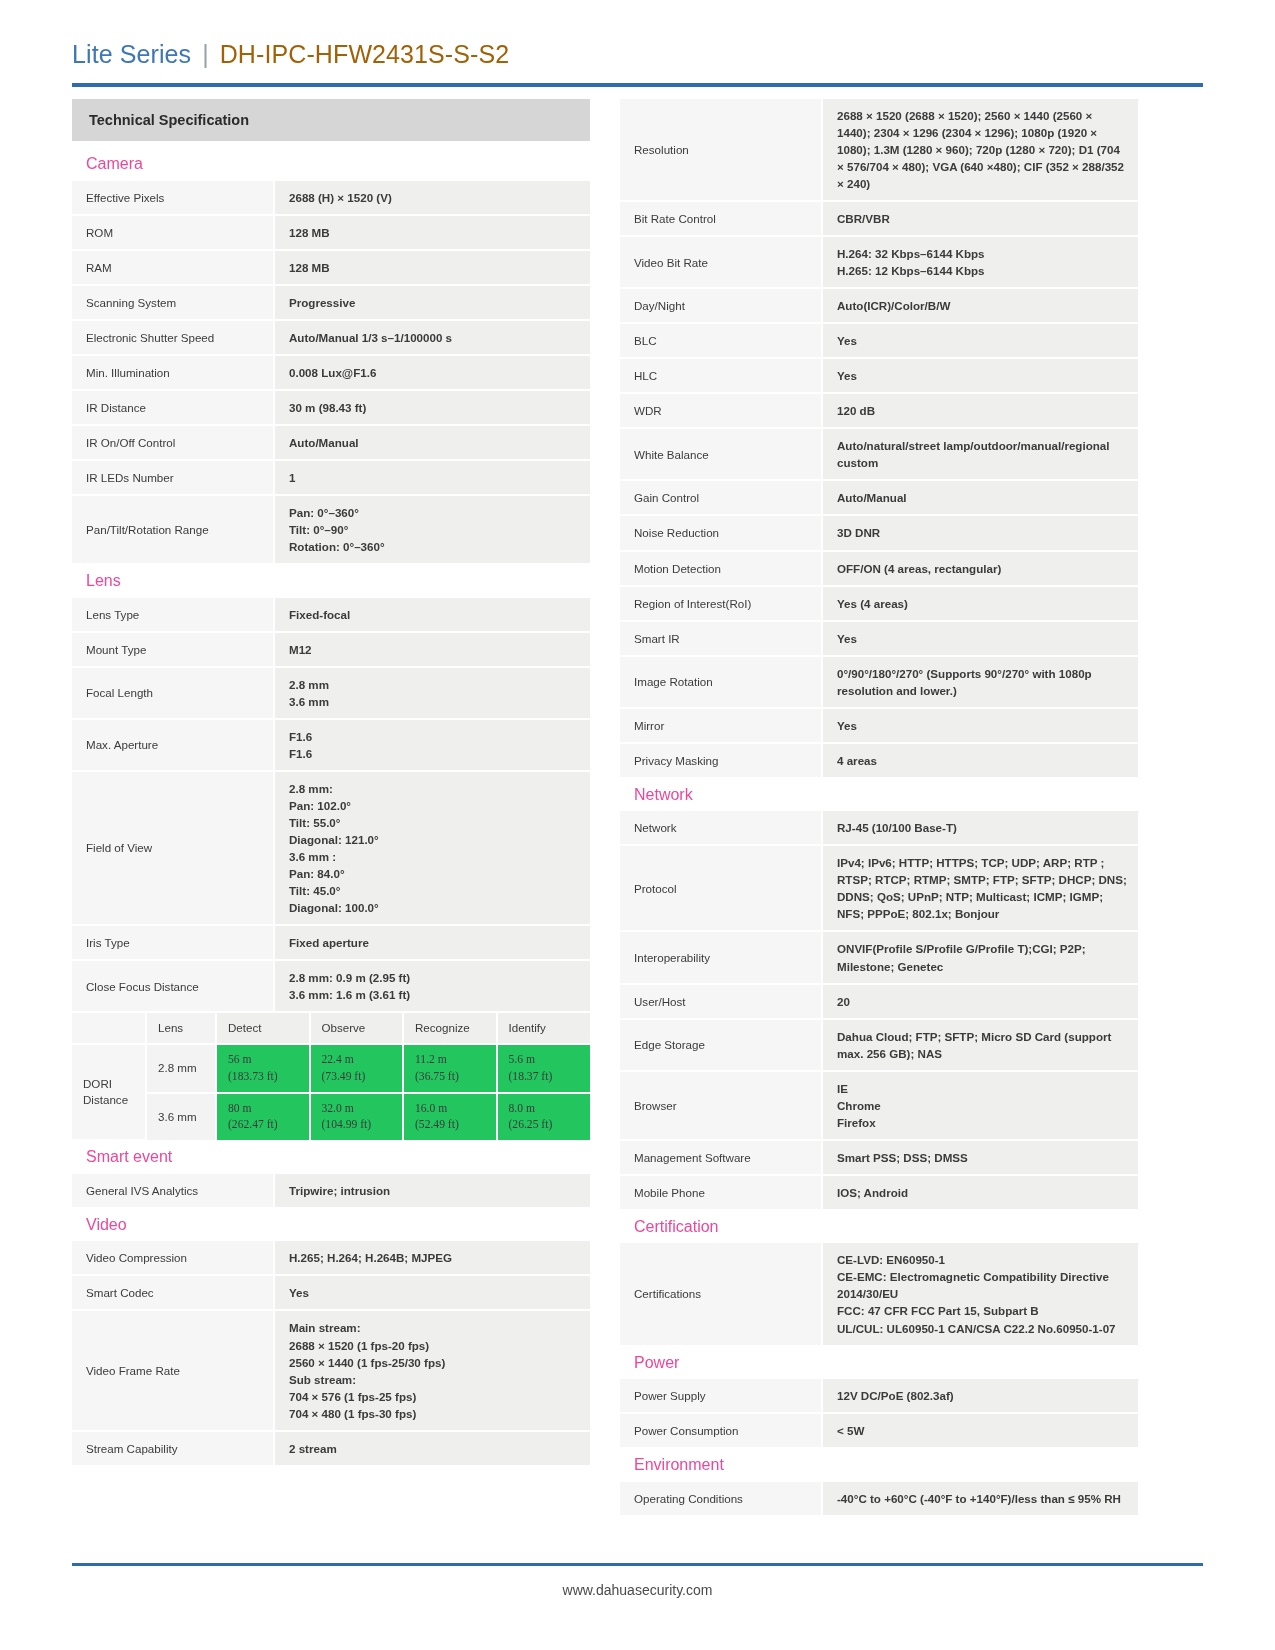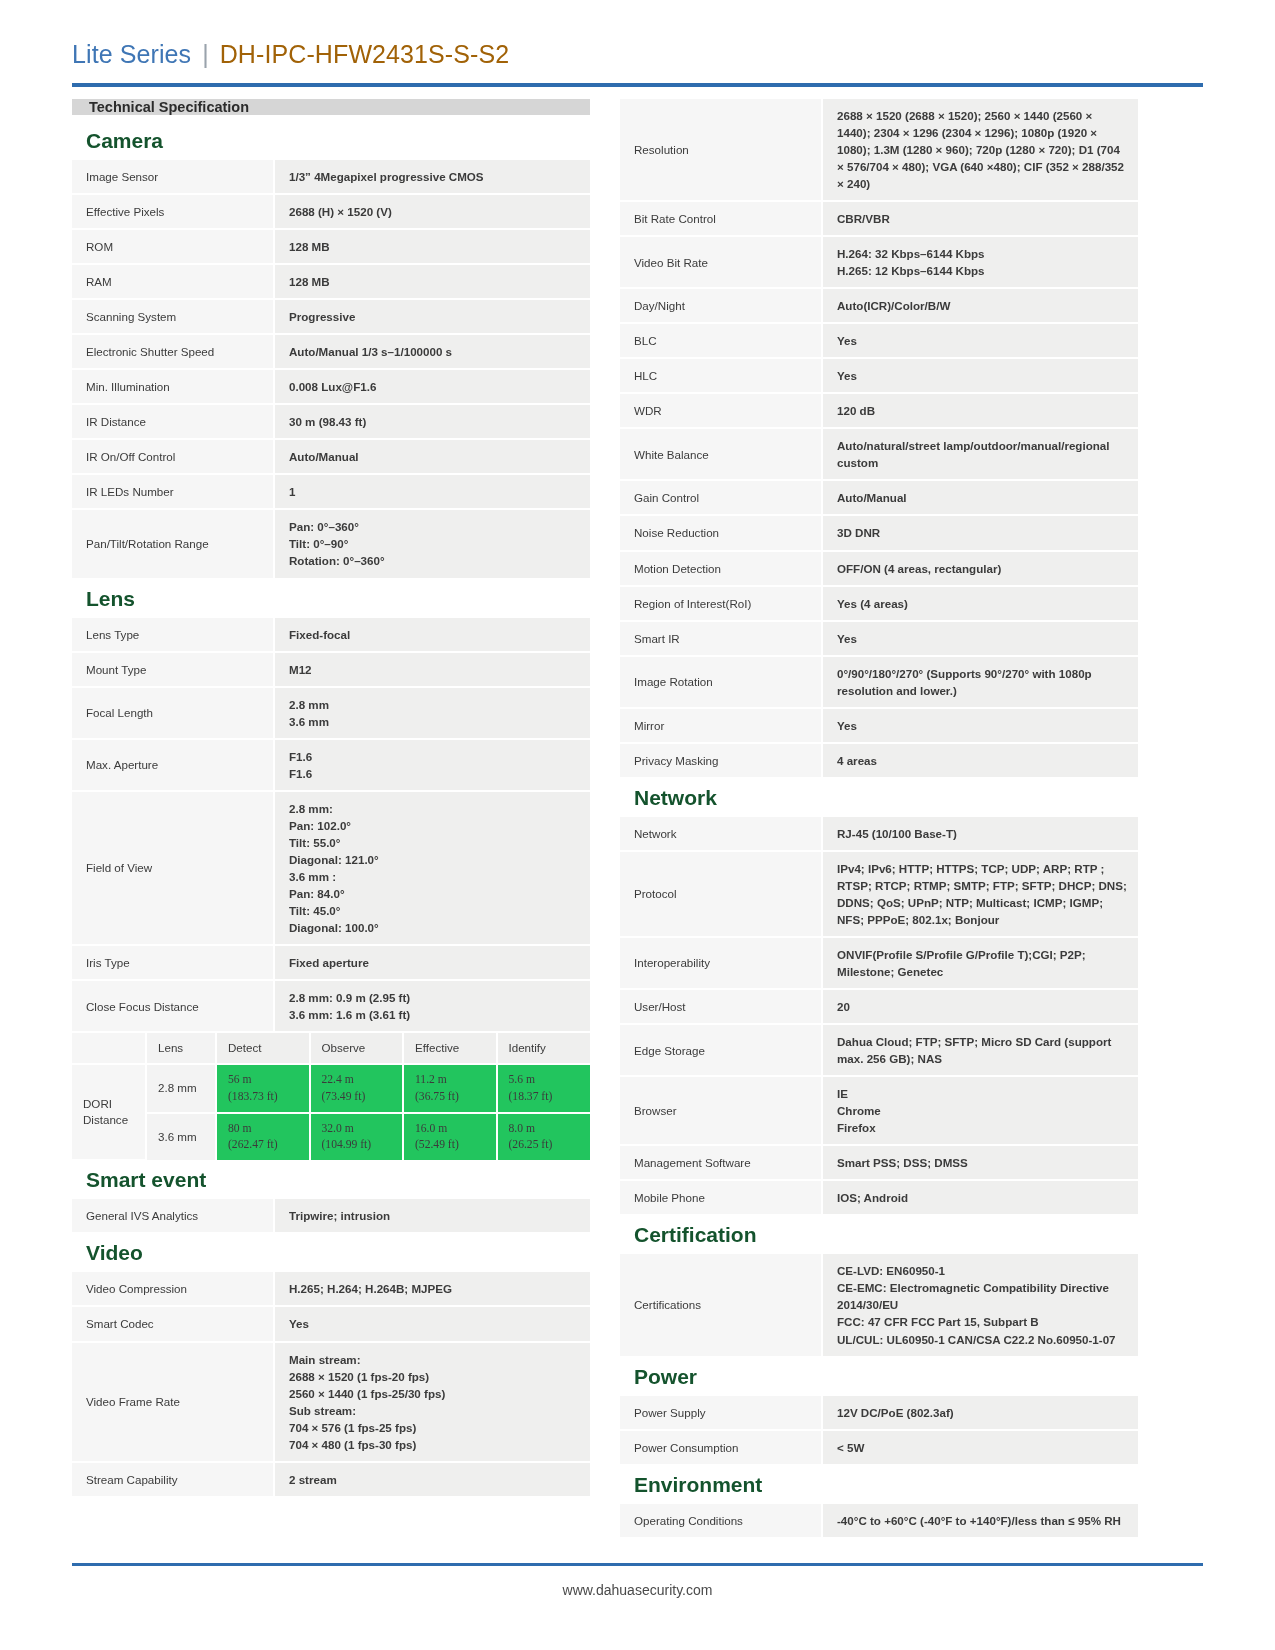--- a/index.html
+++ b/index.html
@@ -68,38 +68,38 @@
     width: 518px;
     flex: 0 0 518px;
   }
   .col-right {
     padding-top: 0px;
   }
 
   
   .spec-banner {
     background: #d6d6d6;
-    height: 16px;
+    height: 42px;
     display: flex;
     align-items: center;
     padding-left: 17px;
     box-sizing: border-box;
     margin-bottom: 7px;
   }
   .spec-banner-text {
     font-size: 14.5px;
     font-weight: bold;
     color: #2b2b2b;
   }
 
   
   .section-title {
-    font-size: 21px;
-    font-weight: 700;
-    color: #14532d;
+    font-size: 16px;
+    font-weight: 400;
+    color: #ec4899;
     padding: 7px 0 8px 14px;
     line-height: 1.1;
   }
 
   
   table.spec {
     border-collapse: collapse;
     width: 100%;
     table-layout: fixed;
   }
@@ -196,24 +196,20 @@
   <div class="columns">
 
     <div class="col col-left">
       <div class="spec-banner">
         <span class="spec-banner-text">Technical Specification</span>
       </div>
       <div id="left-sections">
           <div class="section-title">Camera</div>
           <table class="spec">
             <tbody>
-              <tr>
-                <td class="k">Image Sensor</td>
-                <td class="v"><span class="ml">1/3” 4Megapixel progressive CMOS</span></td>
-              </tr>
               <tr>
                 <td class="k">Effective Pixels</td>
                 <td class="v"><span class="ml">2688 (H) × 1520 (V)</span></td>
               </tr>
               <tr>
                 <td class="k">ROM</td>
                 <td class="v"><span class="ml">128 MB</span></td>
               </tr>
               <tr>
                 <td class="k">RAM</td>
@@ -296,21 +292,21 @@
           </table>
         </div>
       <div id="left-dori">
           <table class="dori">
             <tbody>
               <tr>
                 <td class="dori-label"></td>
                 <td class="dori-lens">Lens</td>
                 <td class="dori-head">Detect</td>
                 <td class="dori-head">Observe</td>
-                <td class="dori-head">Effective</td>
+                <td class="dori-head">Recognize</td>
                 <td class="dori-head">Identify</td>
               </tr>
               <tr>
                 <td class="dori-label" rowspan="2">DORI
 Distance</td>
                 <td class="dori-lens">2.8 mm</td>
                 <td class="dori-cell"> 56 m
 (183.73 ft)</td>
                 <td class="dori-cell">22.4 m
 (73.49 ft)</td>

